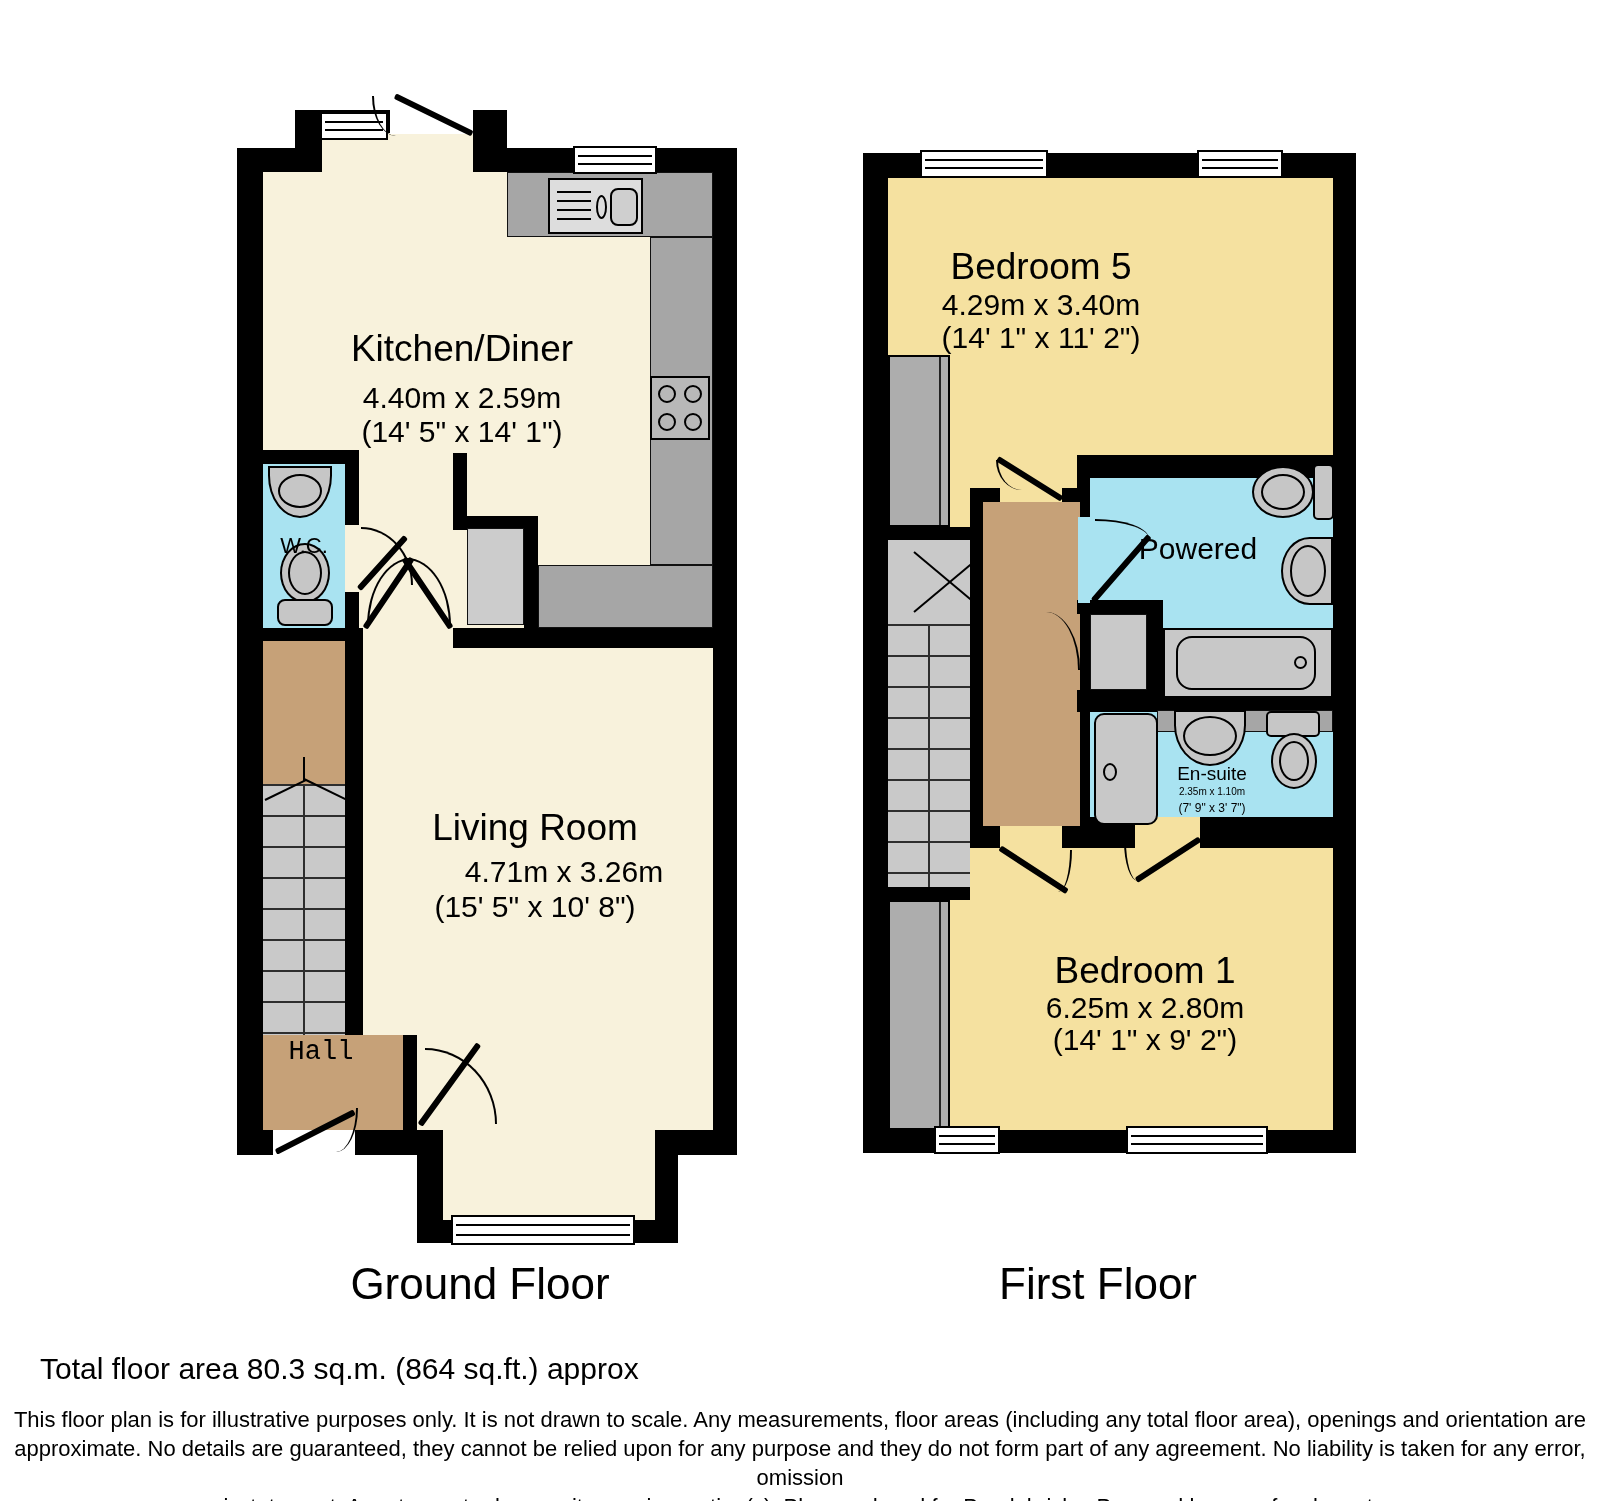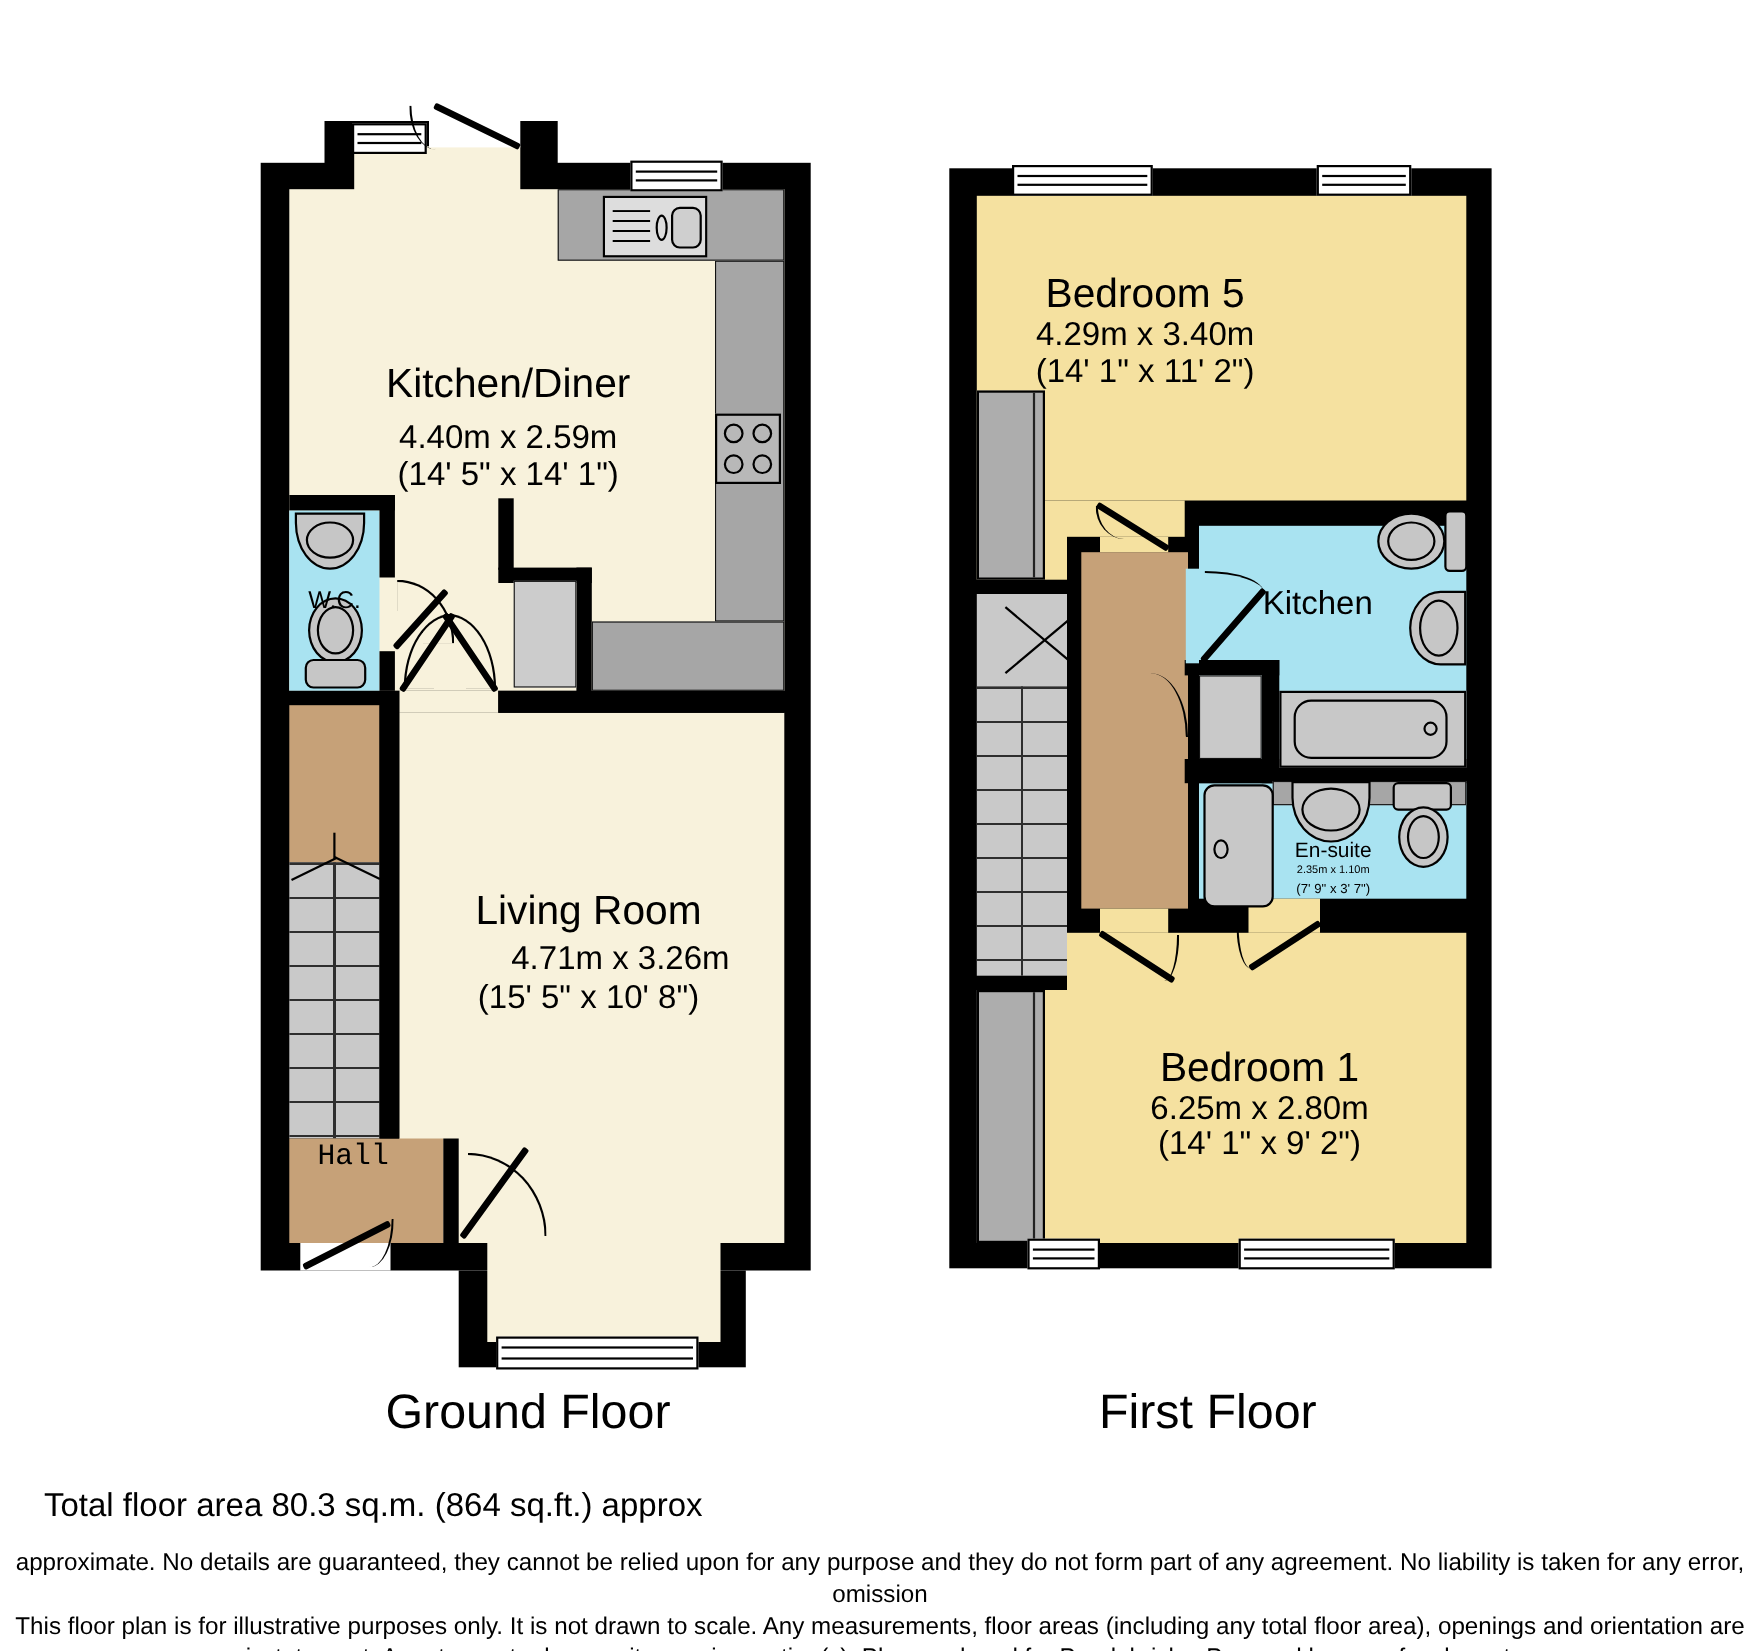--- a/index.html
+++ b/index.html
@@ -190,31 +190,31 @@
     <div class="arc" style="left:1058px;top:850px;width:14px;height:42px;border-right:2px solid #000;border-bottom-right-radius:100% 100%;"></div>
     <div class="leaf" style="left:1093px;top:598px;width:86px;transform:rotate(-49deg);"></div>
     <div class="arc" style="left:1095px;top:519px;width:54px;height:20px;border-top:2px solid #000;border-top-right-radius:100% 100%;"></div>
     <div class="leaf" style="left:1200px;top:836px;width:76px;transform:rotate(147deg);"></div>
     <div class="arc" style="left:1124px;top:841px;width:14px;height:40px;border-left:2px solid #000;border-bottom-left-radius:100% 100%;"></div>
     <div class="arc" style="left:1046px;top:612px;width:34px;height:58px;border-right:2px solid #000;border-top-right-radius:100% 100%;"></div>
 
     <div class="lbl" style="left:1041px;top:248px;font-size:37px;">Bedroom 5</div>
     <div class="lbl" style="left:1041px;top:290px;font-size:30px;">4.29m x 3.40m</div>
     <div class="lbl" style="left:1041px;top:323px;font-size:30px;">(14' 1" x 11' 2")</div>
-    <div class="lbl" style="left:1198px;top:534px;font-size:30px;">Kitchen</div>
+    <div class="lbl" style="left:1198px;top:534px;font-size:30px;">Powered</div>
     <div class="lbl" style="left:1212px;top:764px;font-size:19px;">En-suite</div>
     <div class="lbl" style="left:1212px;top:787px;font-size:10px;">2.35m x 1.10m</div>
     <div class="lbl" style="left:1212px;top:802px;font-size:12px;">(7' 9" x 3' 7")</div>
     <div class="lbl" style="left:1145px;top:952px;font-size:37px;">Bedroom 1</div>
     <div class="lbl" style="left:1145px;top:993px;font-size:30px;">6.25m x 2.80m</div>
     <div class="lbl" style="left:1145px;top:1025px;font-size:30px;">(14' 1" x 9' 2")</div>
   </section>
 
   <div class="caption" style="left:480px;top:1259px;">Ground Floor</div>
   <div class="caption" style="left:1098px;top:1259px;">First Floor</div>
   <div class="foot" style="left:40px;top:1352px;">Total floor area 80.3 sq.m. (864 sq.ft.) approx</div>
   <div class="disc" style="top:1405px;">
+    <div>This floor plan is for illustrative purposes only. It is not drawn to scale. Any measurements, floor areas (including any total floor area), openings and orientation are</div>
     <div>approximate. No details are guaranteed, they cannot be relied upon for any purpose and they do not form part of any agreement. No liability is taken for any error, omission</div>
-    <div>This floor plan is for illustrative purposes only. It is not drawn to scale. Any measurements, floor areas (including any total floor area), openings and orientation are</div>
     <div>or misstatement. A party must rely upon its own inspection(s). Plan produced for Purplebricks. Powered by www.focalagent.com</div>
   </div>
 
 </div>
 
 </body></html>

